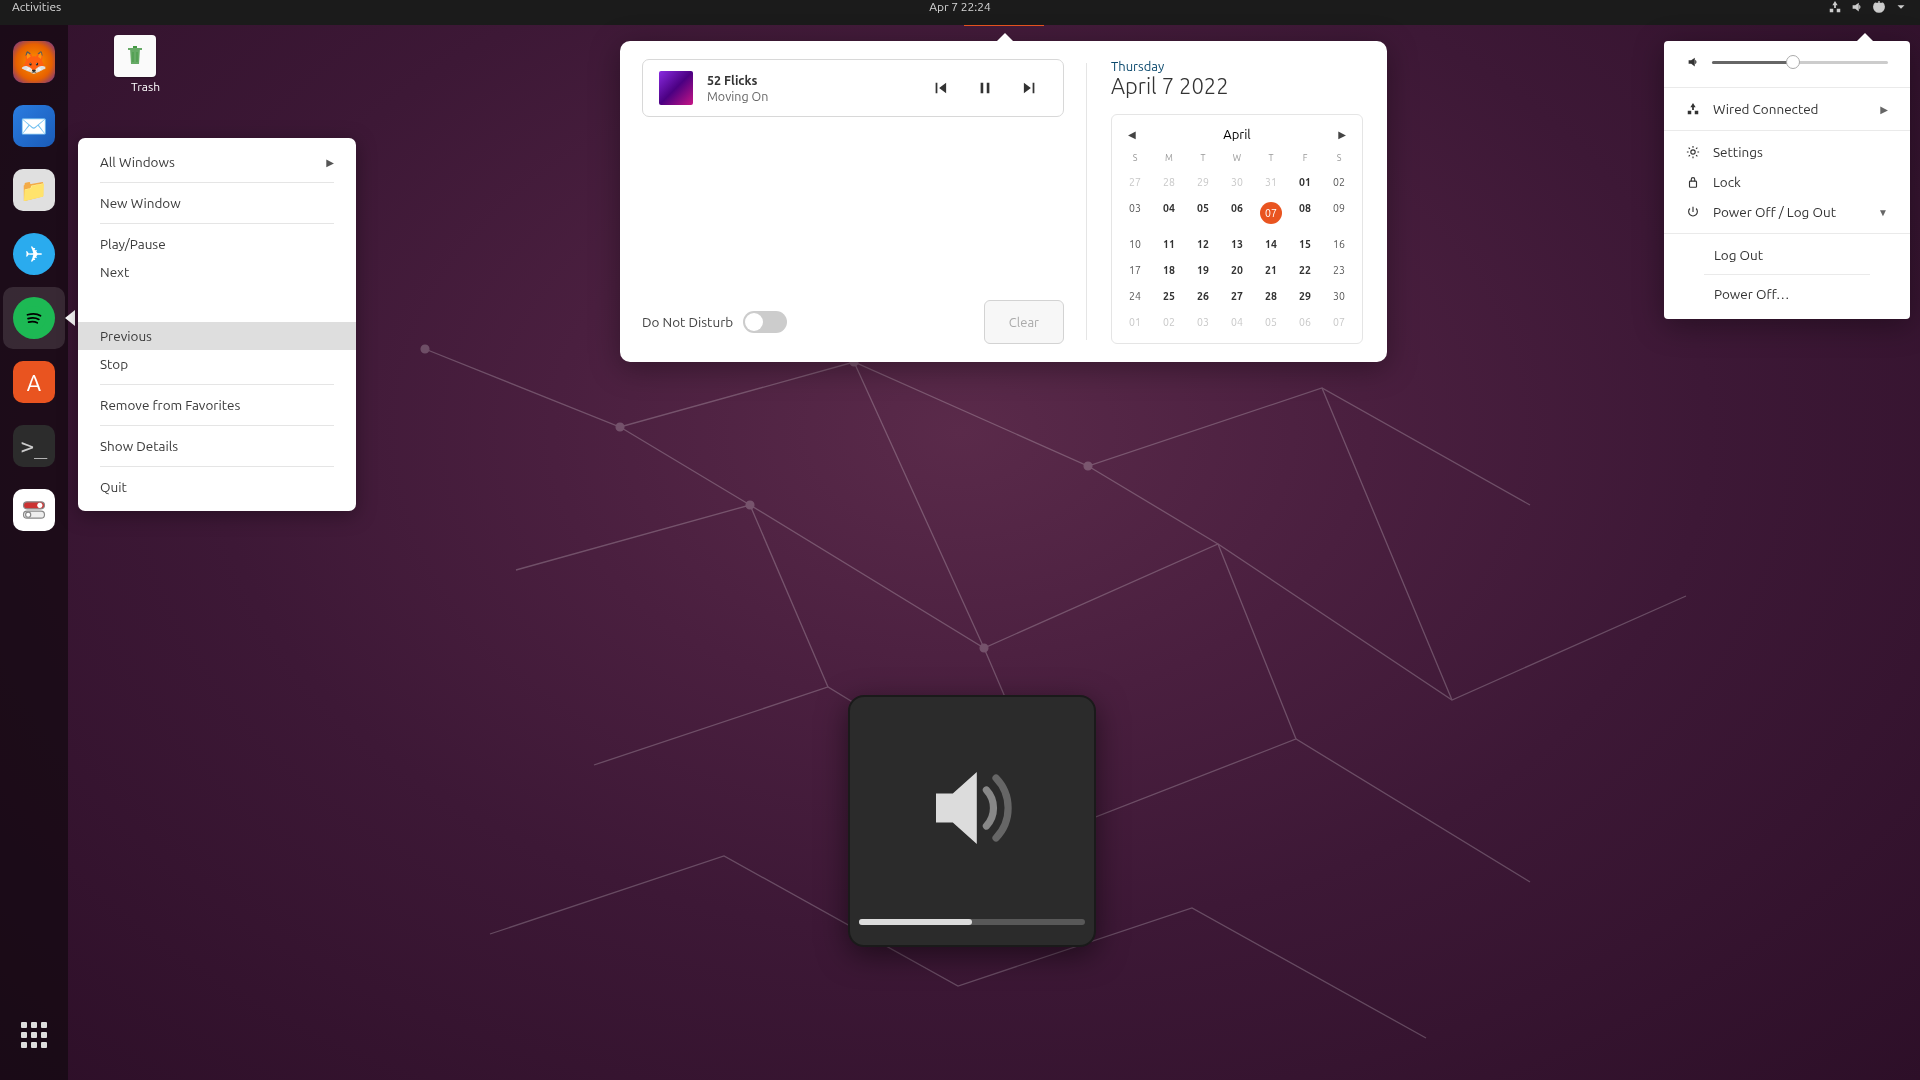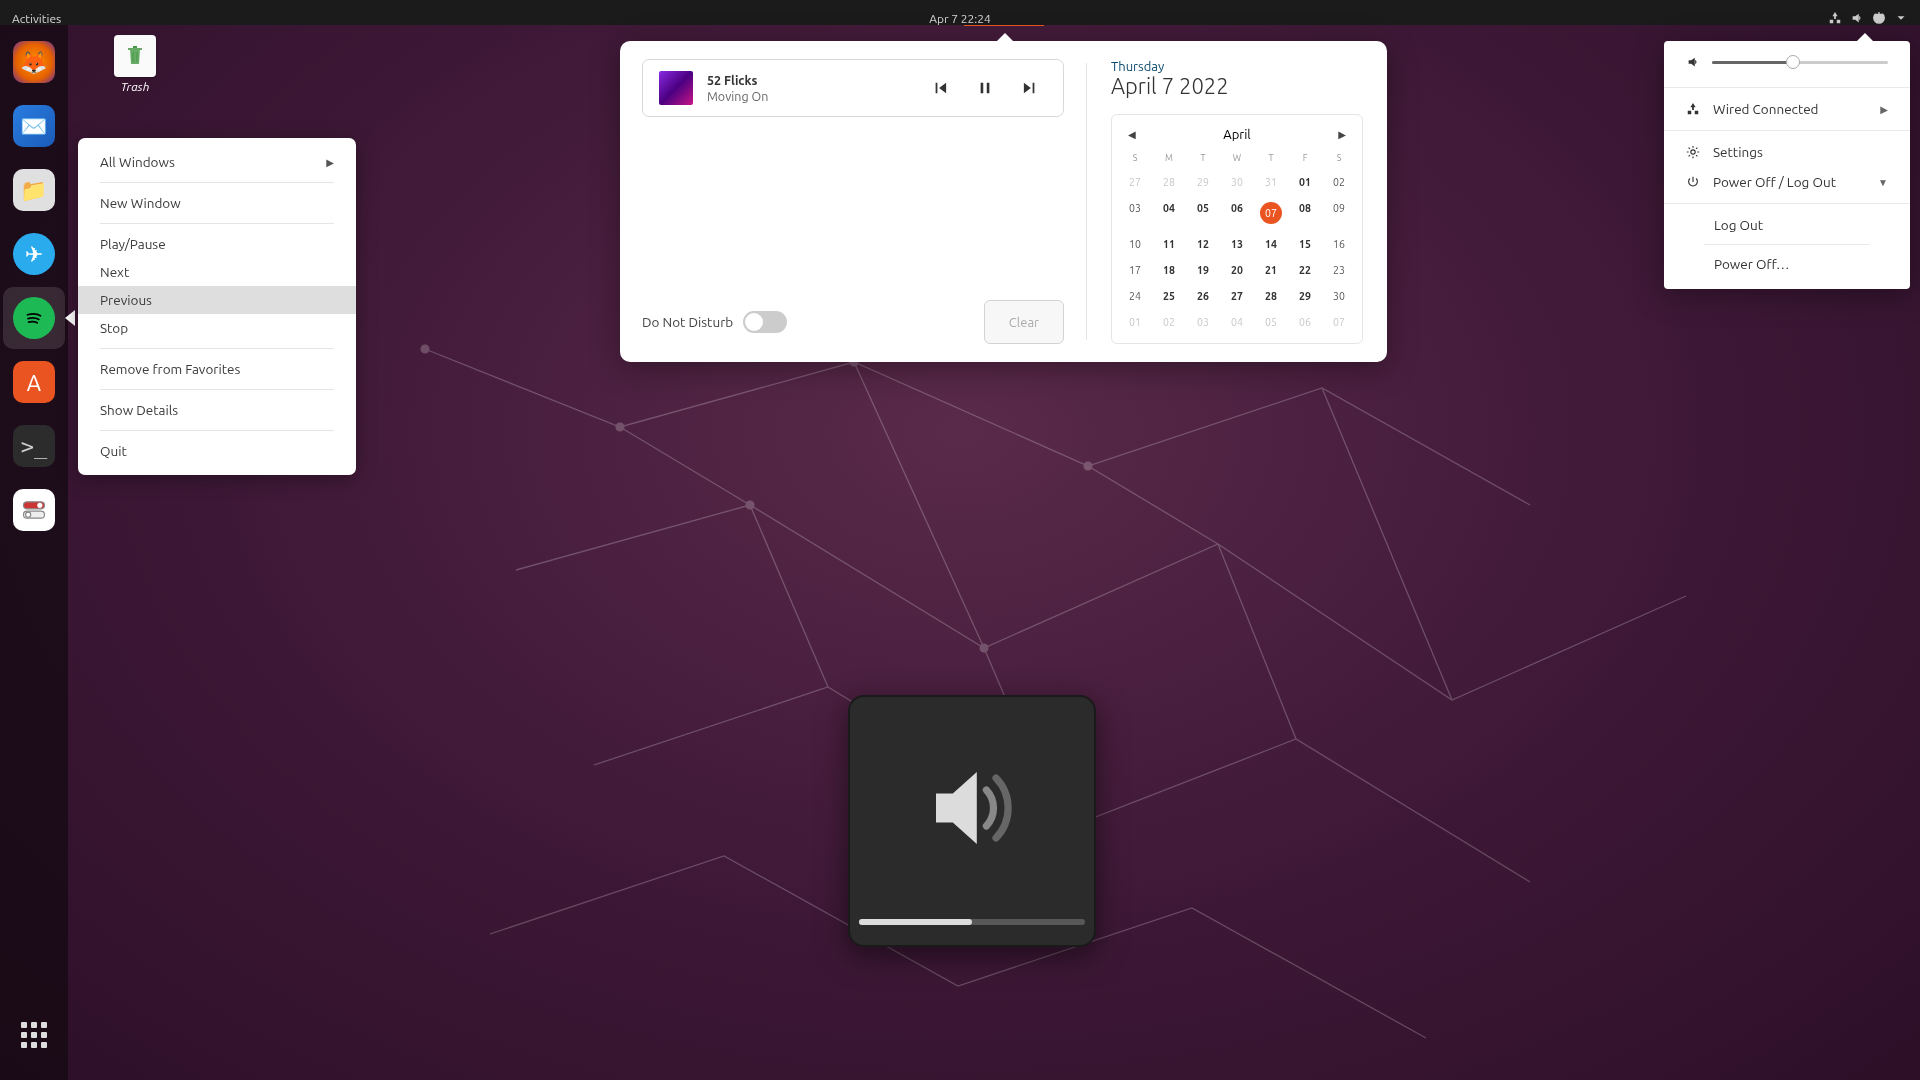--- a/index.html
+++ b/index.html
@@ -5,21 +5,21 @@
 * { margin: 0; padding: 0; box-sizing: border-box; font-family: Ubuntu, "Segoe UI", sans-serif; }
 html, body { width: 1920px; height: 1080px; overflow: hidden; }
 body {
   background: radial-gradient(ellipse at 50% 40%, #5a2a4a 0%, #4a1f3f 30%, #3d1836 55%, #2d0f28 100%);
   position: relative;
 }
 
 
 .topbar {
   position: absolute; top: 0; left: 0; right: 0; height: 25px;
-  background: #1b1b1b; color: #d8d8d8; display: flex; align-items: flex-end;
+  background: #1b1b1b; color: #d8d8d8; display: flex; align-items: flex-start;
   font-size: 12px; z-index: 100;
 }
 .topbar-left { padding: 0 12px; cursor: pointer; }
 .topbar-center { position: absolute; left: 50%; transform: translateX(-50%); padding: 0 10px; cursor: pointer; }
 .topbar-right { margin-left: auto; display: flex; align-items: center; gap: 8px; padding-right: 12px; }
 .topbar-right svg { width: 14px; height: 14px; }
 .clock-underline { position: absolute; top: 24px; left: 964px; width: 80px; height: 2px; background: #e95420; }
 
 
 .dock {
@@ -34,32 +34,32 @@
 .apps-button { margin-bottom: 14px; }
 .apps-grid { display: grid; grid-template-columns: repeat(3, 6px); grid-template-rows: repeat(3, 6px); gap: 4px; }
 .apps-grid span { background: #ddd; border-radius: 1px; }
 .arrow-indicator {
   position: absolute; right: -10px; top: 50%; transform: translateY(-50%);
   width: 0; height: 0; border-top: 8px solid transparent; border-bottom: 8px solid transparent;
   border-right: 10px solid #fff;
 }
 
 
-.desktop-icon { position: absolute; left: 110px; top: 35px; text-align: center; width: 50px; cursor: pointer; font-style: italic; }
+.desktop-icon { position: absolute; left: 110px; top: 35px; text-align: right; width: 50px; cursor: pointer; }
 .trash-can { width: 42px; height: 42px; margin: 0 auto 3px; background: #fafafa; border-radius: 4px; display: flex; align-items: center; justify-content: center; box-shadow: 0 1px 2px rgba(0,0,0,0.3); }
 .desktop-icon-label { color: #fff; font-size: 12px; }
 
 
 .context-menu {
   position: absolute; left: 78px; top: 138px; width: 278px;
   background: #fff; border-radius: 7px; box-shadow: 0 4px 20px rgba(0,0,0,0.35);
   padding: 10px 0; font-size: 13.5px; color: #3a3a3a; z-index: 200;
 }
 .ctx-item { padding: 6px 22px; cursor: pointer; display: flex; justify-content: space-between; align-items: center; }
-.ctx-item.highlighted { background: #dedede; }
+.ctx-item.highlighted { background: #dedede; margin-top: 36px; }
 .ctx-sep { height: 1px; background: #e5e5e5; margin: 6px 22px; }
 .ctx-arrow { font-size: 10px; color: #555; }
 
 
 .cal-popup {
   position: absolute; left: 620px; top: 41px; width: 767px;
   background: #fff; border-radius: 10px; box-shadow: 0 6px 30px rgba(0,0,0,0.35);
   display: flex; padding: 18px 0 18px 0; z-index: 150;
 }
 .cal-popup::before {
@@ -414,20 +414,29 @@
         <svg width="14" height="14" viewBox="0 0 16 16">
           <circle cx="8" cy="8" r="2.5" fill="none" stroke="#333" stroke-width="1.3"></circle>
           <path stroke="#333" stroke-width="1.3" d="M8 1v2M8 13v2M1 8h2M13 8h2M3 3l1.5 1.5M11.5 11.5L13 13M13 3l-1.5 1.5M4.5 11.5L3 13"></path>
         </svg>
       </span>
     <span>Settings</span>
   </div>
   <div class="sys-item">
     <span class="sys-icon">
         <svg width="14" height="14" viewBox="0 0 16 16">
+          <rect x="4" y="7" width="8" height="7" rx="1" fill="none" stroke="#333" stroke-width="1.3"></rect>
+          <path d="M6 7V5a2 2 0 1 1 4 0v2" fill="none" stroke="#333" stroke-width="1.3"></path>
+        </svg>
+      </span>
+    <span>Lock</span>
+  </div>
+  <div class="sys-item">
+    <span class="sys-icon">
+        <svg width="14" height="14" viewBox="0 0 16 16">
           <path d="M8 2v6M4.5 4a5 5 0 1 0 7 0" fill="none" stroke="#333" stroke-width="1.3"></path>
         </svg>
       </span>
     <span>Power Off / Log Out</span>
     <span class="spacer"></span>
       <span class="chev">▼</span>
   </div>
   <div class="sys-sep"></div>
   <div class="sys-sub">Log Out</div>
   <div class="sys-sep-short"></div>

